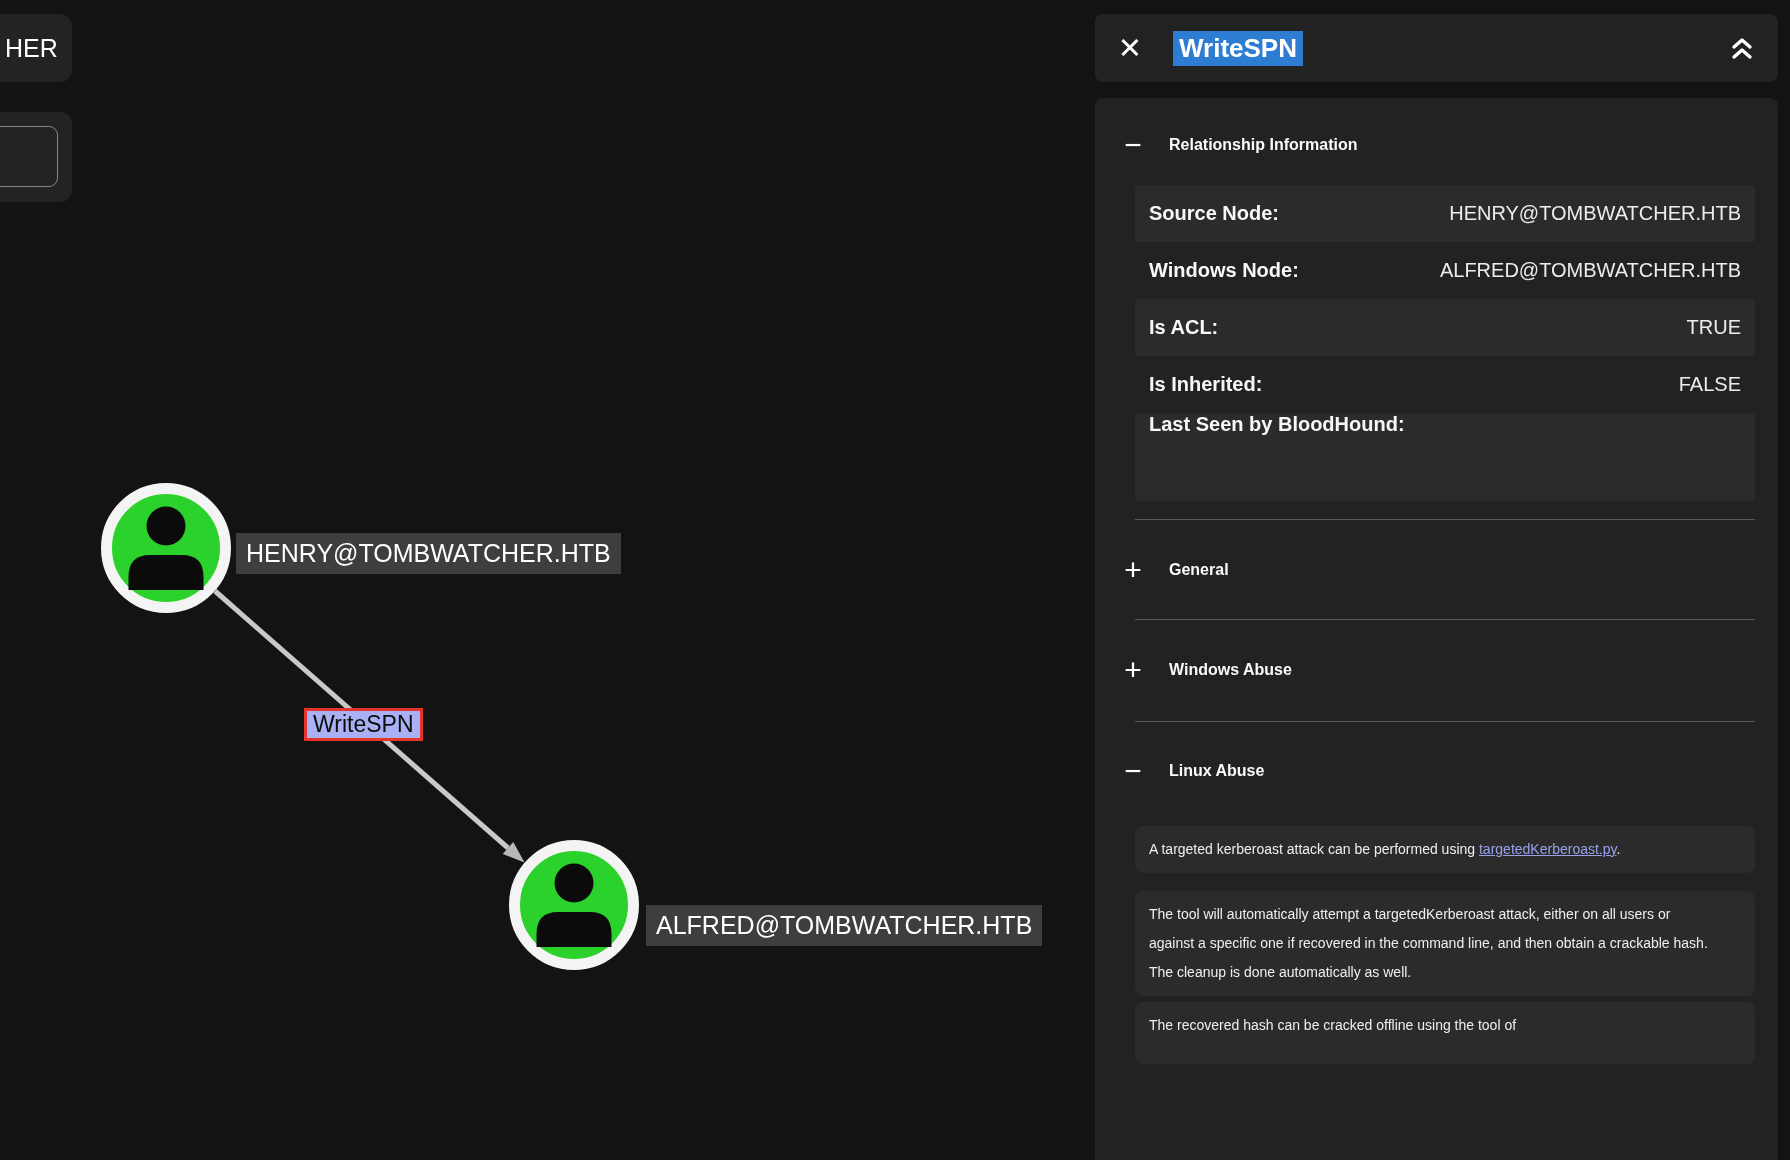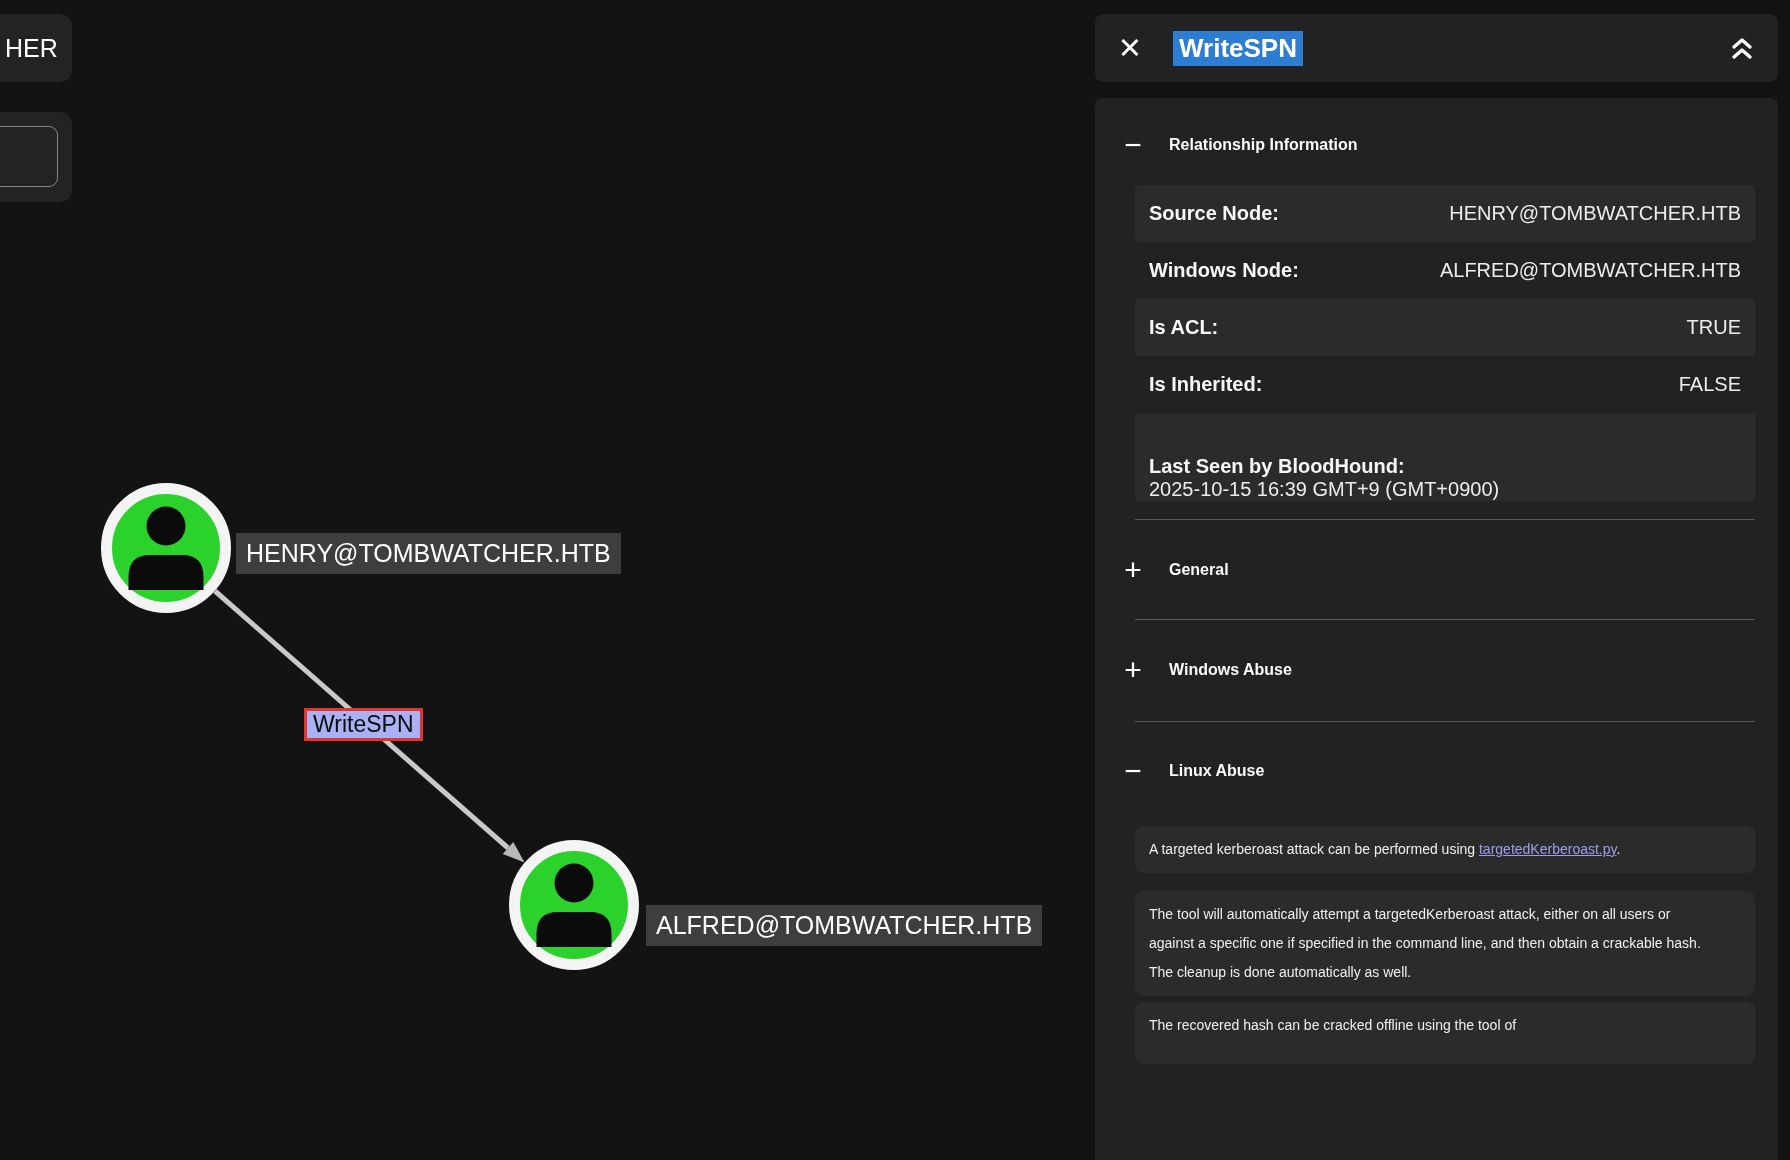--- a/index.html
+++ b/index.html
@@ -55,21 +55,21 @@
   .divider { border-top:1px solid #575757; height:0; }
   .d1 { margin-top:18px; } .d2 { margin-top:32px; } .d3 { margin-top:34px; }
   .s-gen { margin-top:33px; } .s-win { margin-top:33px; } .s-lin { margin-top:32px; }
 
   .kv-row { display:flex; justify-content:space-between; align-items:center;
     height:57px; padding:0 14px; font-size:20px; border-radius:3px; }
   .kv-row:nth-child(odd) { background:#2b2b2b; }
   .kv-label { font-weight:700; color:#f7f7f7; white-space:nowrap; }
   .kv-value { color:#ececec; white-space:nowrap; }
   .kv-block { height:88px; flex-direction:column; align-items:flex-start;
-    justify-content:flex-end; }
+    justify-content:space-between; }
 
   .pbox { background:#2b2b2b; border-radius:8px; padding:9px 40px 9px 14px;
     font-size:14px; line-height:29px; color:#efefef; }
   .p1 { margin-top:38px; }
   .p2 { margin-top:18px; }
   .p3 { margin-top:6px; padding-bottom:24px; }
   .pbox a { color:#9aa1ec; text-decoration:underline; cursor:pointer; }
 
   .code-box { margin-top:12px; border:2px solid #e5342c; border-radius:4px;
     background:#2b2b2b; padding:7px 14px; font-family:"DejaVu Sans Mono", monospace;
@@ -142,21 +142,20 @@
     <div class="kv-row">
       <span class="kv-label">Is ACL:</span>
       <span class="kv-value">TRUE</span>
     </div>
     <div class="kv-row">
       <span class="kv-label">Is Inherited:</span>
       <span class="kv-value">FALSE</span>
     </div>
     <div class="kv-row kv-block">
       <span class="kv-label">Last Seen by BloodHound:</span>
-      <span class="kv-value">2025-10-15 16:39 GMT+9 (GMT+0900)</span>
     </div>
   </div>
 
   <div class="divider d1"></div>
 
   <div class="section-header s-gen">
     <span class="toggle-icon">+</span>
     <h2>General</h2>
   </div>
 
@@ -170,17 +169,17 @@
   <div class="divider d3"></div>
 
   <div class="section-header s-lin">
     <span class="toggle-icon">−</span>
     <h2>Linux Abuse</h2>
   </div>
 
   <div class="pbox p1"><span>A targeted kerberoast attack can be performed using </span><a>targetedKerberoast.py</a><span>.</span></div>
 
 
-  <div class="pbox p2">The tool will automatically attempt a targetedKerberoast attack, either on all users or against a specific one if specified in the command line, and then obtain a crackable hash. The cleanup is done automatically as well.</div>
+  <div class="pbox p2">The tool will automatically attempt a targetedKerberoast attack, either on all users or against a specific one if recovered in the command line, and then obtain a crackable hash. The cleanup is done automatically as well.</div>
 
   <div class="pbox p3">The recovered hash can be cracked offline using the tool of</div>
 
 </div>
 
 </body></html>

